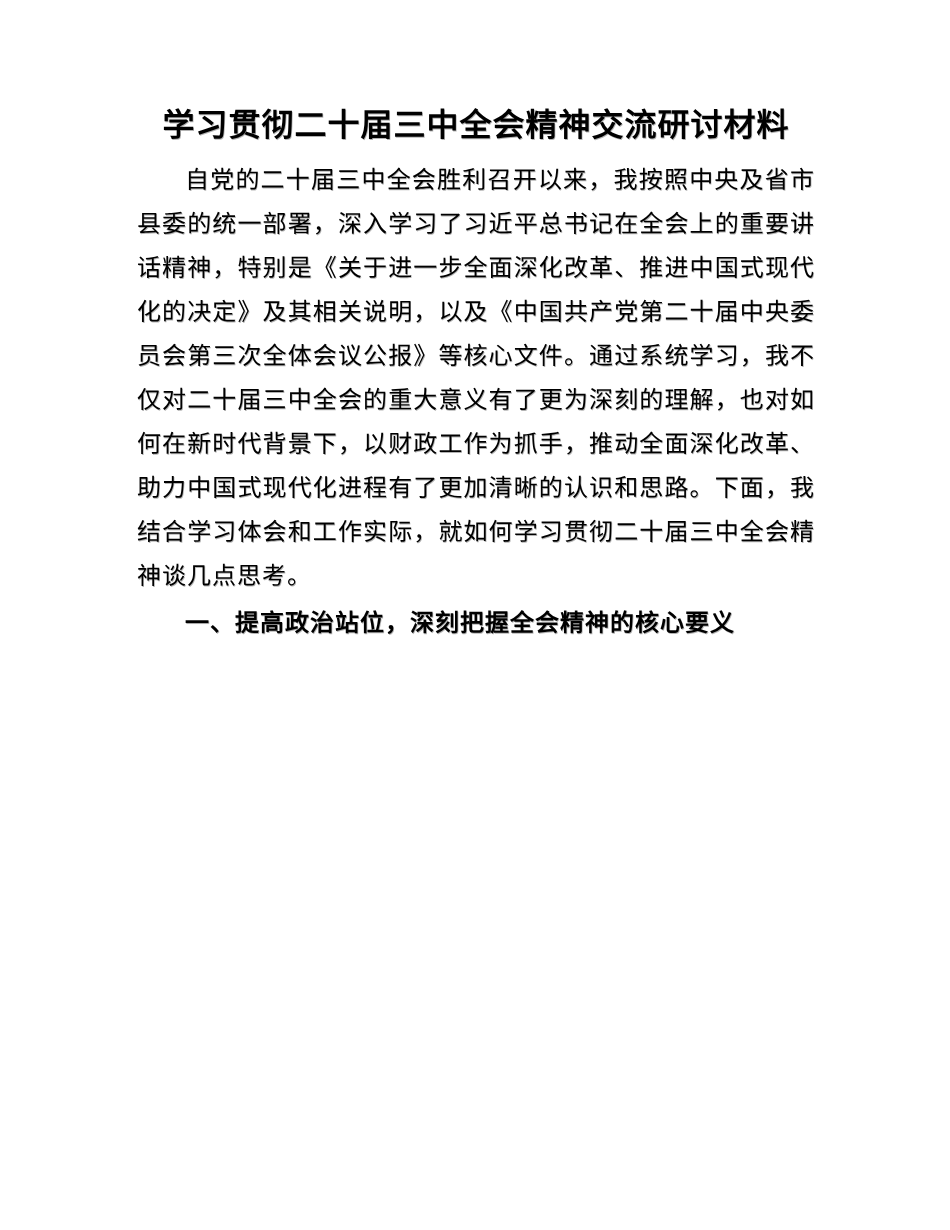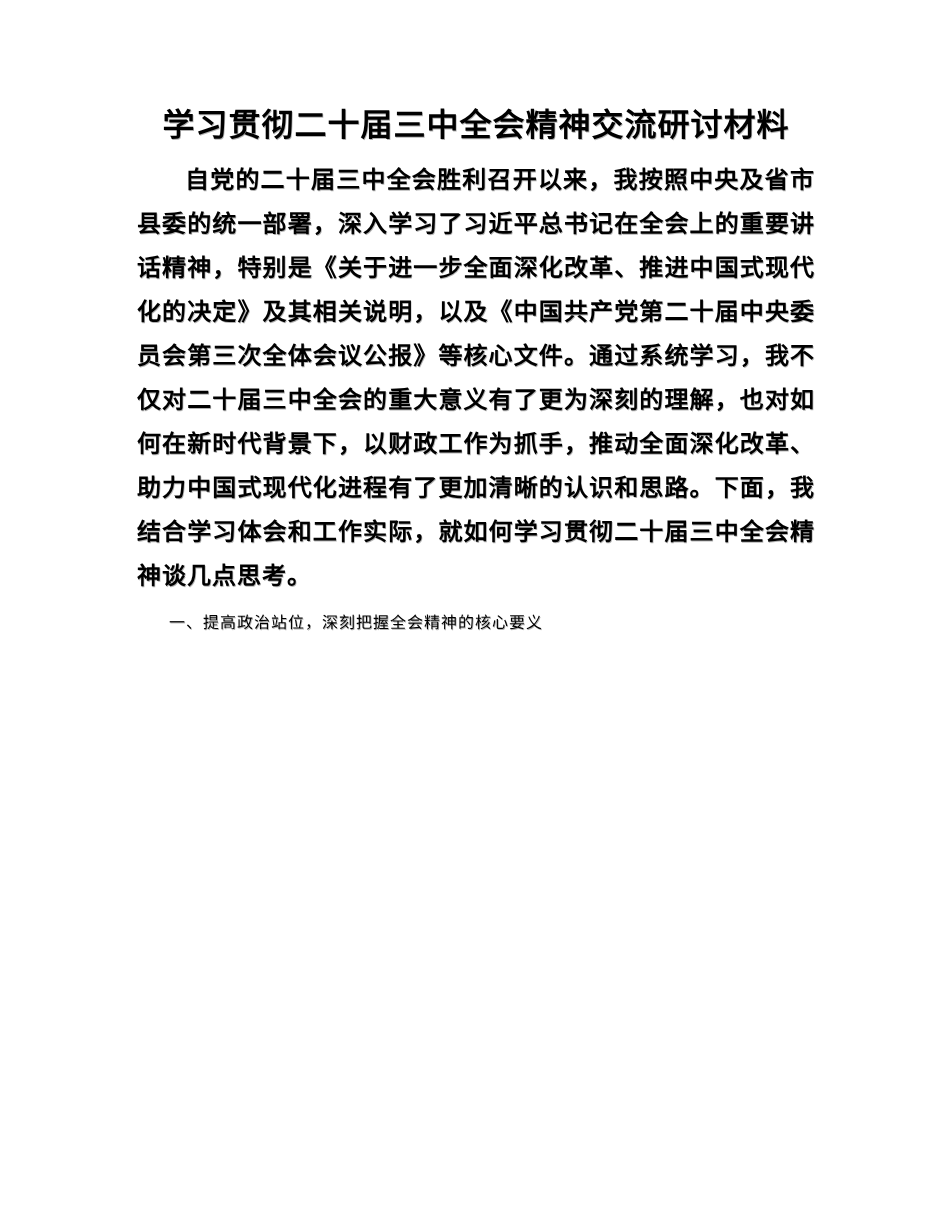--- a/index.html
+++ b/index.html
@@ -24,32 +24,32 @@
   .doc-title {
     font-size: 32px;
     font-weight: 700;
     line-height: 48px;
     text-align: center;
     letter-spacing: 1px;
     margin: 0 0 9px 0;
   }
   .body-para {
     font-size: 24px;
-    font-weight: 700;
+    font-weight: 400;
     line-height: 44px;
     letter-spacing: 1px;
     text-align: justify;
     text-align-last: left;
     text-indent: 2em;
     margin: 0;
     word-break: break-all;
   }
   .section-heading {
-    font-size: 16px;
-    font-weight: 400;
+    font-size: 24px;
+    font-weight: 700;
     line-height: 44px;
     letter-spacing: 1px;
     text-indent: 2em;
     margin: 3px 0 13px 0;
     white-space: nowrap;
     overflow: hidden;
   }
 </style>
 </head>
 <body>

